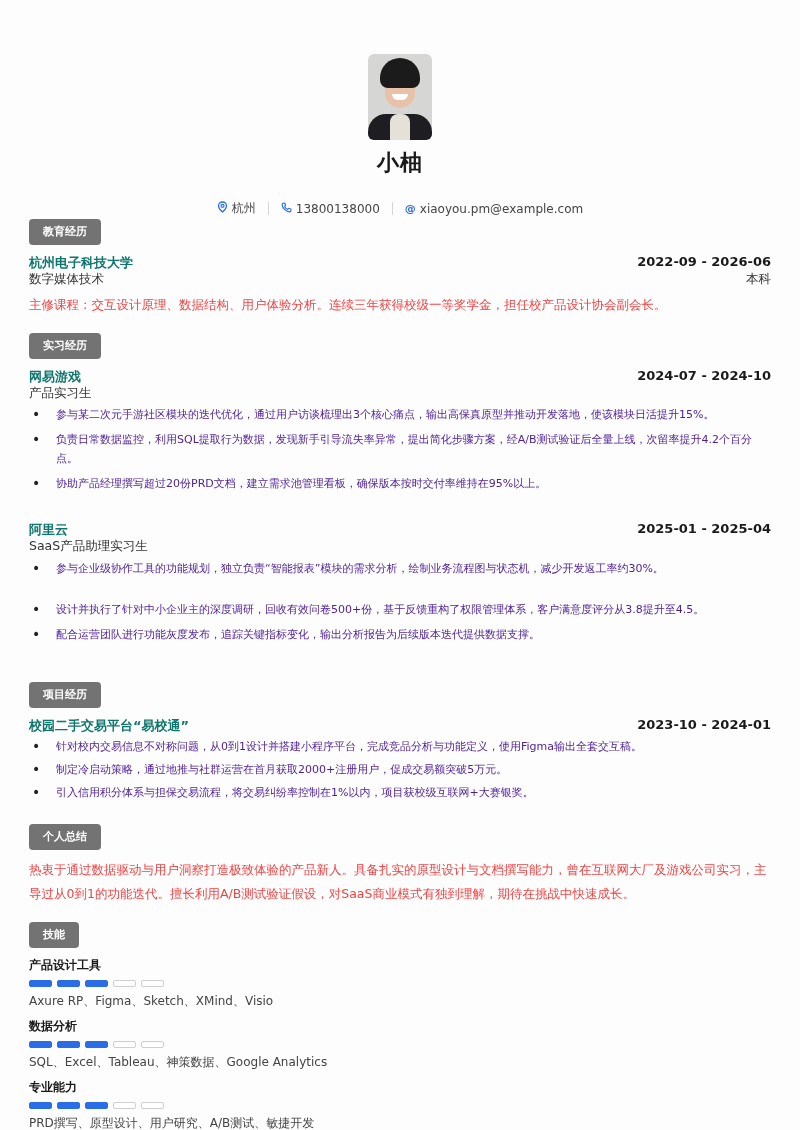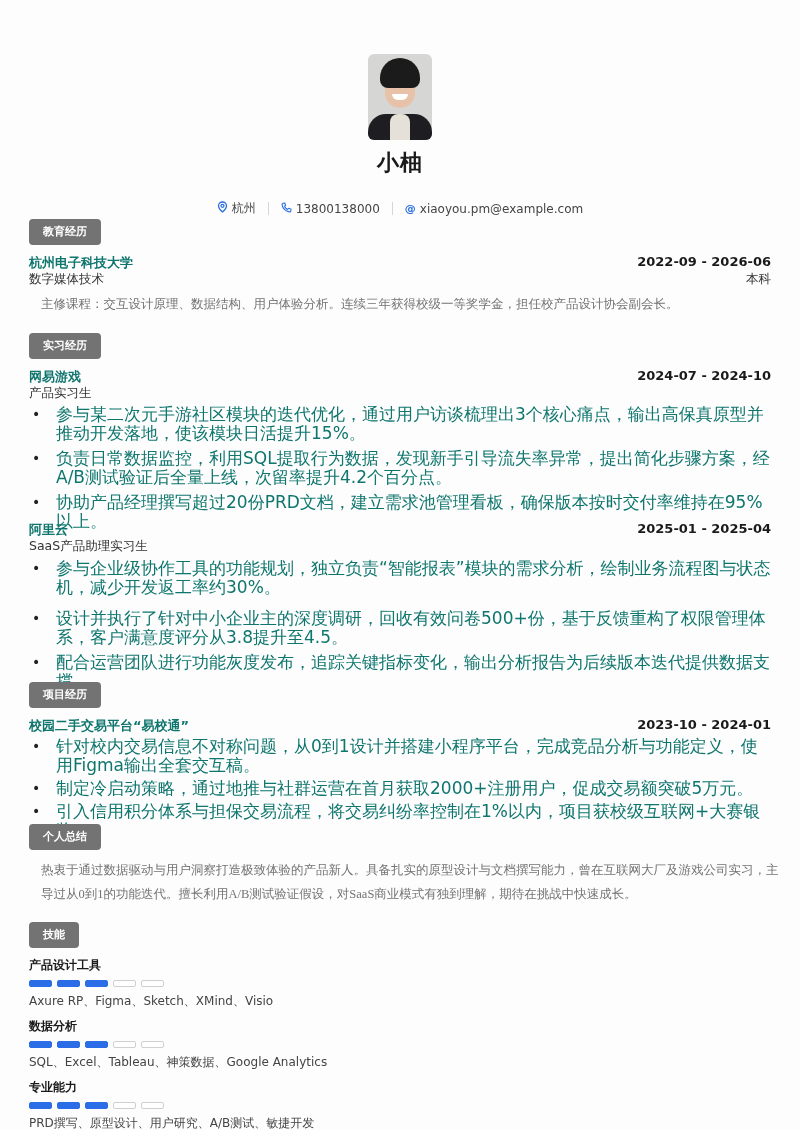--- a/index.html
+++ b/index.html
@@ -33,23 +33,23 @@
   .tag {
     position: absolute; left: 0; height: 26px; padding: 0 14px;
     background: #737373; color: #fff; font-size: 11px; font-weight: bold;
     border-radius: 4px; line-height: 26px;
   }
   .row { position: absolute; left: 0; width: 742px; display: flex; justify-content: space-between; }
   .org { font-size: 13px; font-weight: bold; color: #0f766e; }
   .date { font-size: 13px; font-weight: bold; color: #1a1a1a; }
   .role { font-size: 12.5px; color: #333; }
   .right-sub { font-size: 12.5px; color: #333; }
-  .para { position: absolute; left: 12px; width: 742px; font-size: 12.5px; color: #737373; line-height: 23px; font-family: Liberation Serif, serif; }
+  .para { position: absolute; left: 0; width: 742px; font-size: 12.5px; color: #ef4444; line-height: 23px; }
   ul.bullets { position: absolute; left: 0; width: 742px; list-style: none; }
-  ul.bullets li { position: relative; padding-left: 27px; font-size: 17px; color: #0f766e; line-height: 19px; }
+  ul.bullets li { position: relative; padding-left: 27px; font-size: 11px; color: #4c1d95; line-height: 19px; }
   ul.bullets li::before { content: "•"; position: absolute; left: 3px; top: 0; font-size: 14px; color: #222; }
   .skill-title { position: absolute; left: 0; font-size: 12px; font-weight: bold; color: #1a1a1a; }
   .bars { position: absolute; left: 0; display: flex; gap: 5px; }
   .bar { width: 23px; height: 7px; border-radius: 2px; border: 1px solid #cfcfcf; background: #fff; }
   .bar.on { background: #2b6de6; border-color: #2b6de6; }
   .skill-list { position: absolute; left: 0; font-size: 12px; color: #444; }
 </style>
 </head>
 <body>
 
@@ -118,21 +118,21 @@
   </ul>
 
   <div class="row" style="top:521px;">
     <span class="org">阿里云</span>
     <span class="date">2025-01 - 2025-04</span>
   </div>
   <div class="row" style="top:538px;">
     <span class="role">SaaS产品助理实习生</span>
   </div>
   <ul class="bullets" style="top:559px;">
-    <li style="margin-bottom:12px;">参与企业级协作工具的功能规划，独立负责“智能报表”模块的需求分析，绘制业务流程图与状态机，减少开发返工率约30%。</li>
+    <li style="margin-bottom:22px;">参与企业级协作工具的功能规划，独立负责“智能报表”模块的需求分析，绘制业务流程图与状态机，减少开发返工率约30%。</li>
     <li style="margin-bottom:6px;">设计并执行了针对中小企业主的深度调研，回收有效问卷500+份，基于反馈重构了权限管理体系，客户满意度评分从3.8提升至4.5。</li>
     <li>配合运营团队进行功能灰度发布，追踪关键指标变化，输出分析报告为后续版本迭代提供数据支撑。</li>
   </ul>
 
   <div class="tag" style="top:682px;">项目经历</div>
   <div class="row" style="top:717px;">
     <span class="org">校园二手交易平台“易校通”</span>
     <span class="date">2023-10 - 2024-01</span>
   </div>
   <ul class="bullets" style="top:737px;">

